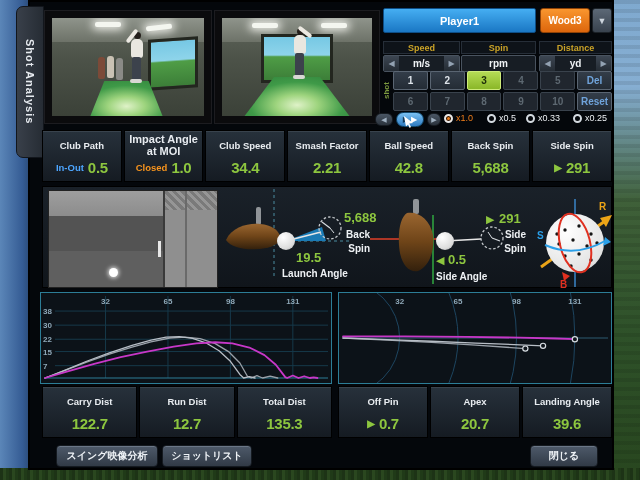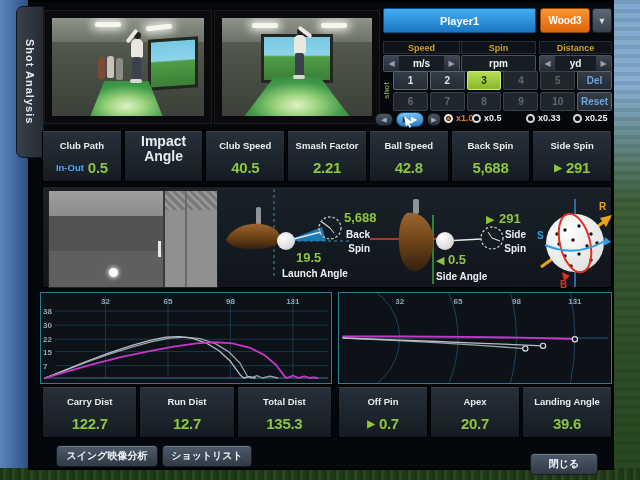--- a/index.html
+++ b/index.html
@@ -83,21 +83,21 @@
   .pb-pill { position:absolute; background:linear-gradient(#79c0f2,#2f7cc2); border:1px solid #12496e;
              border-radius:8px; display:flex; align-items:center; justify-content:center; gap:2px; }
   .pb-pill .t1 { color:#123a5c; font-size:8px; }
   .pb-pill .t2 { color:#fff; font-size:8px; }
   .cursor { position:absolute; left:7px; top:3px; width:9px; height:12px; background:#fff;
             clip-path:polygon(0 0, 100% 58%, 58% 62%, 78% 92%, 62% 100%, 45% 70%, 22% 88%);
             filter:drop-shadow(0 0 1px #000); }
   .radio-item { position:absolute; display:flex; align-items:center; gap:3px; }
   .radio-dot  { width:9px; height:9px; border-radius:50%; border:2px solid #d4dae0; background:transparent; }
   .radio-item.sel .radio-dot { border-color:#e8e8e8; background:#f07d1a; box-shadow:inset 0 0 0 1px #201208; }
-  .radio-item span { color:#eef1f4; font-size:9px; font-weight:bold; }
+  .radio-item span { color:#eef1f4; font-size:9px; font-weight:normal; }
   .radio-item.sel span { color:#f07d1a; }
 
   
   .stats-row { position:absolute; display:flex; gap:2px; }
   .tile { flex:1; background:linear-gradient(#27313b,#151b22); border:1px solid #000;
           box-shadow:inset 0 1px 0 #39434d; display:flex; flex-direction:column; }
   .t-label { flex:1; display:flex; flex-direction:column; align-items:center; justify-content:center;
              color:#e8ecf0; font-size:9.5px; font-weight:bold; line-height:1.05; padding-top:3px; text-align:center; }
   .t-value { height:24px; display:flex; align-items:center; justify-content:center; gap:4px; padding-bottom:3px; }
   .t-value .val { color:#8dc63f; font-size:15px; font-weight:bold; letter-spacing:-.3px; }
@@ -242,21 +242,21 @@
     <span class="t2">▶</span>
     <div class="cursor"></div>
   </div>
   <div class="pb-btn" style="left:397px; top:111px; width:14px; height:13px;">
     <span>▶</span>
   </div>
   <div class="radio-item sel" style="left:414px; top:111px;">
     <div class="radio-dot"></div>
     <span>x1.0</span>
   </div>
-  <div class="radio-item" style="left:442px; top:111px;">
+  <div class="radio-item" style="left:457px; top:111px;">
     <div class="radio-dot"></div>
     <span>x0.5</span>
   </div>
   <div class="radio-item" style="left:496px; top:111px;">
     <div class="radio-dot"></div>
     <span>x0.33</span>
   </div>
   <div class="radio-item" style="left:543px; top:111px;">
     <div class="radio-dot"></div>
     <span>x0.25</span>
@@ -266,35 +266,35 @@
     <div class="tile">
       <div class="t-label">
           <span>Club Path</span>
         </div>
       <div class="t-value">
           <span class="pfx pfx-blue">In-Out</span>
           <span class="val">0.5</span>
         </div>
     </div>
     <div class="tile">
-      <div class="t-label" style="font-size:14px;gap:26px;">
+      <div class="t-label" style="font-size:11px;">
           <span>Impact Angle</span>
           <span>at MOI</span>
         </div>
       <div class="t-value">
           <span class="pfx pfx-orange">Closed</span>
           <span class="val">1.0</span>
         </div>
     </div>
     <div class="tile">
       <div class="t-label">
           <span>Club Speed</span>
         </div>
       <div class="t-value">
-          <span class="val">40.5</span>
+          <span class="val">34.4</span>
         </div>
     </div>
     <div class="tile">
       <div class="t-label">
           <span>Smash Factor</span>
         </div>
       <div class="t-value">
           <span class="val">2.21</span>
         </div>
     </div>
@@ -517,17 +517,17 @@
         </div>
     </div>
   </div>
 
   <div class="f-btn" style="left:132px; top:443px; width:90px;">
     <span>ショットリスト</span>
   </div>
   <div class="f-btn" style="left:26px; top:443px; width:102px;">
     <span>スイング映像分析</span>
   </div>
-  <div class="f-btn" style="left:500px; top:443px; width:68px;margin-top:8px;">
+  <div class="f-btn" style="left:500px; top:443px; width:68px;">
     <span>閉じる</span>
   </div>
 
 </div>
 
 </body></html>

